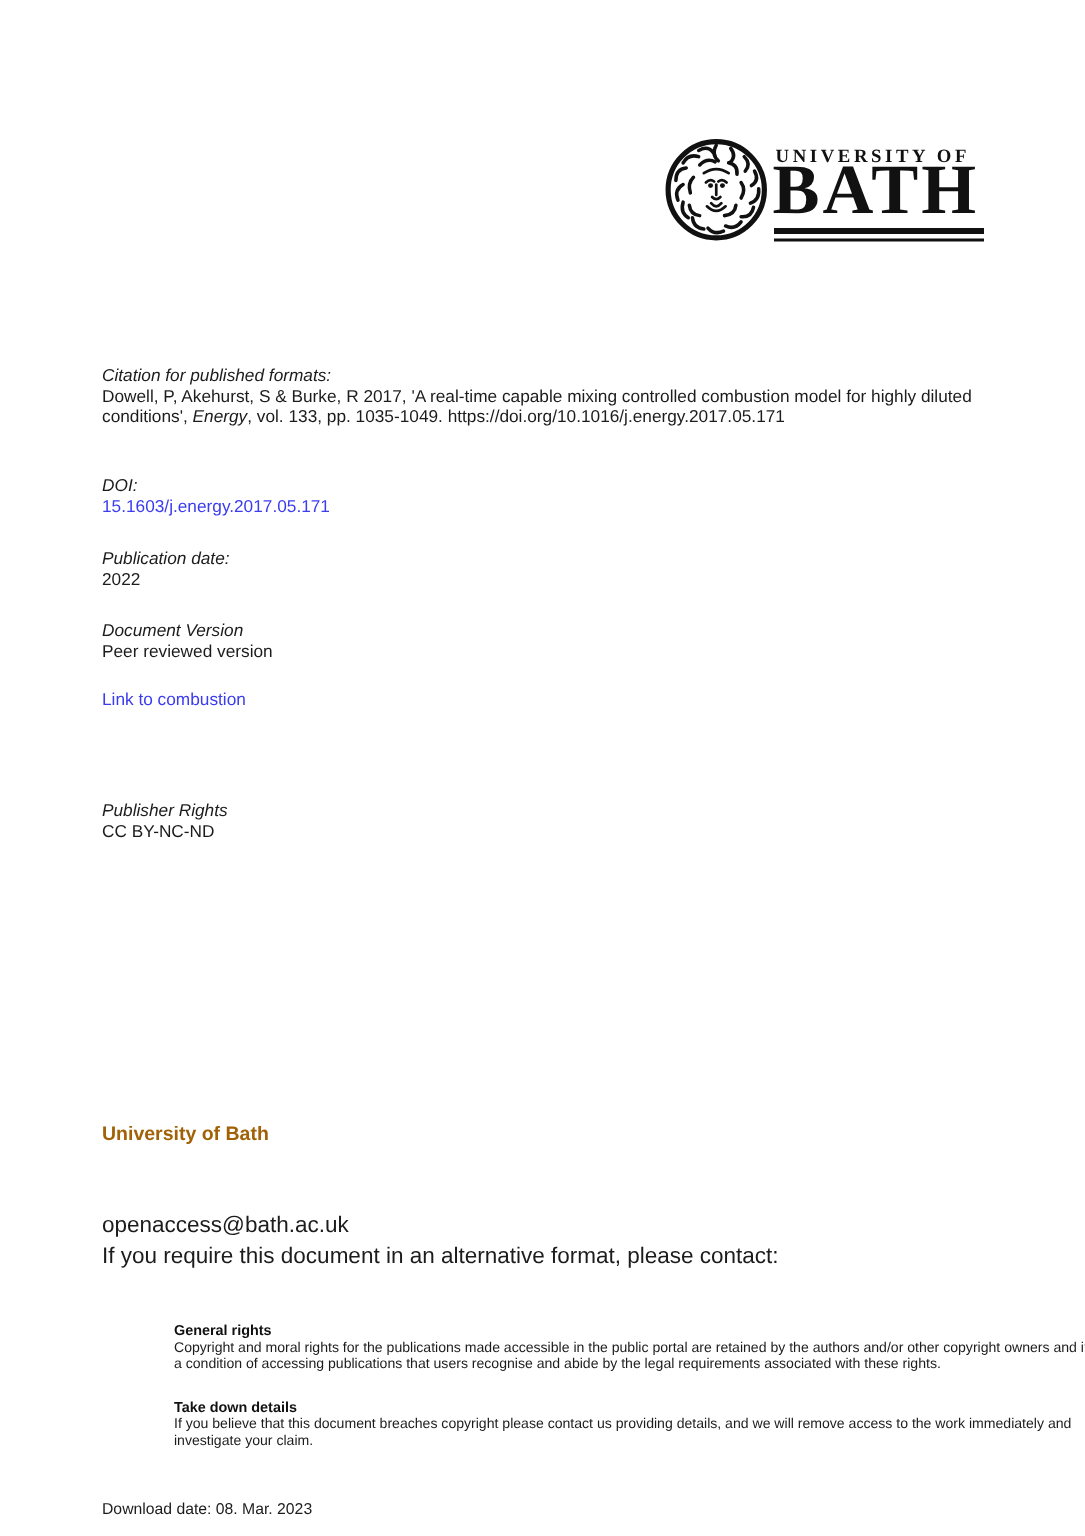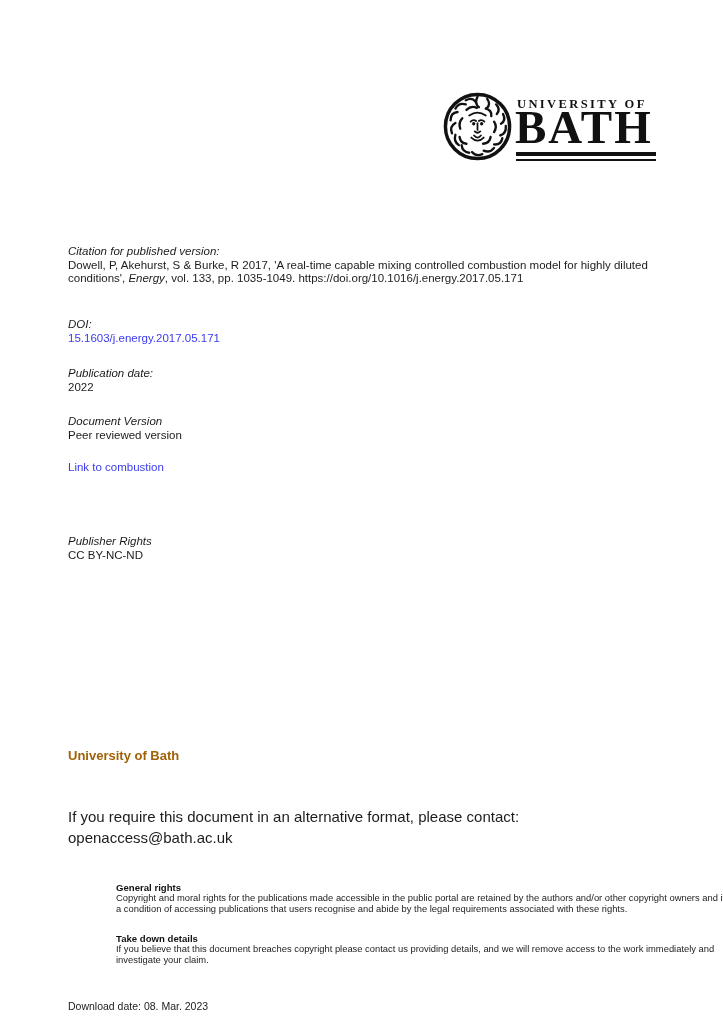--- a/index.html
+++ b/index.html
@@ -106,21 +106,21 @@
         </g>
       </svg>
     </span>
     <span class="uof">UNIVERSITY OF</span>
     <span class="bathword">BATH</span>
     <span class="rule rule-thick"></span>
     <span class="rule rule-thin"></span>
   </header>
 
   <section class="abs citation small">
-    <div class="it">Citation for published version:</div>
+    <div class="it">Citation for published formats:</div>
     <div><span>Dowell, P, Akehurst, S &amp; Burke, R 2017, 'A real-time capable mixing controlled combustion model for highly diluted conditions', </span><span class="it">Energy</span><span>, vol. 133, pp. 1035-1049. https://doi.org/10.1016/j.energy.2017.05.171</span></div>
   </section>
 
   <section class="abs doi-block small">
     <div class="it">DOI:</div>
     <a class="link" style="color: rgb(59, 59, 239);">15.1603/j.energy.2017.05.171</a>
   </section>
 
   <section class="abs pubdate small">
     <div class="it">Publication date:</div>
@@ -137,22 +137,22 @@
   </section>
 
   <section class="abs pubrights small">
     <div class="it">Publisher Rights</div>
     <div>CC BY-NC-ND</div>
   </section>
 
   <h2 class="abs uob-heading" style="margin:0">University of Bath</h2>
 
   <section class="abs altformats">
+    <div class="bd">openaccess@bath.ac.uk</div>
     <div class="bd">If you require this document in an alternative format, please contact:</div>
-    <div class="bd">openaccess@bath.ac.uk</div>
   </section>
 
   <section class="abs general finesec">
     <div class="hd">General rights</div>
     <div class="bd">Copyright and moral rights for the publications made accessible in the public portal are retained by the authors and/or other copyright owners and it is a condition of accessing publications that users recognise and abide by the legal requirements associated with these rights.</div>
   </section>
 
   <section class="abs takedown finesec">
     <div class="hd">Take down details</div>
     <div class="bd">If you believe that this document breaches copyright please contact us providing details, and we will remove access to the work immediately and investigate your claim.</div>

